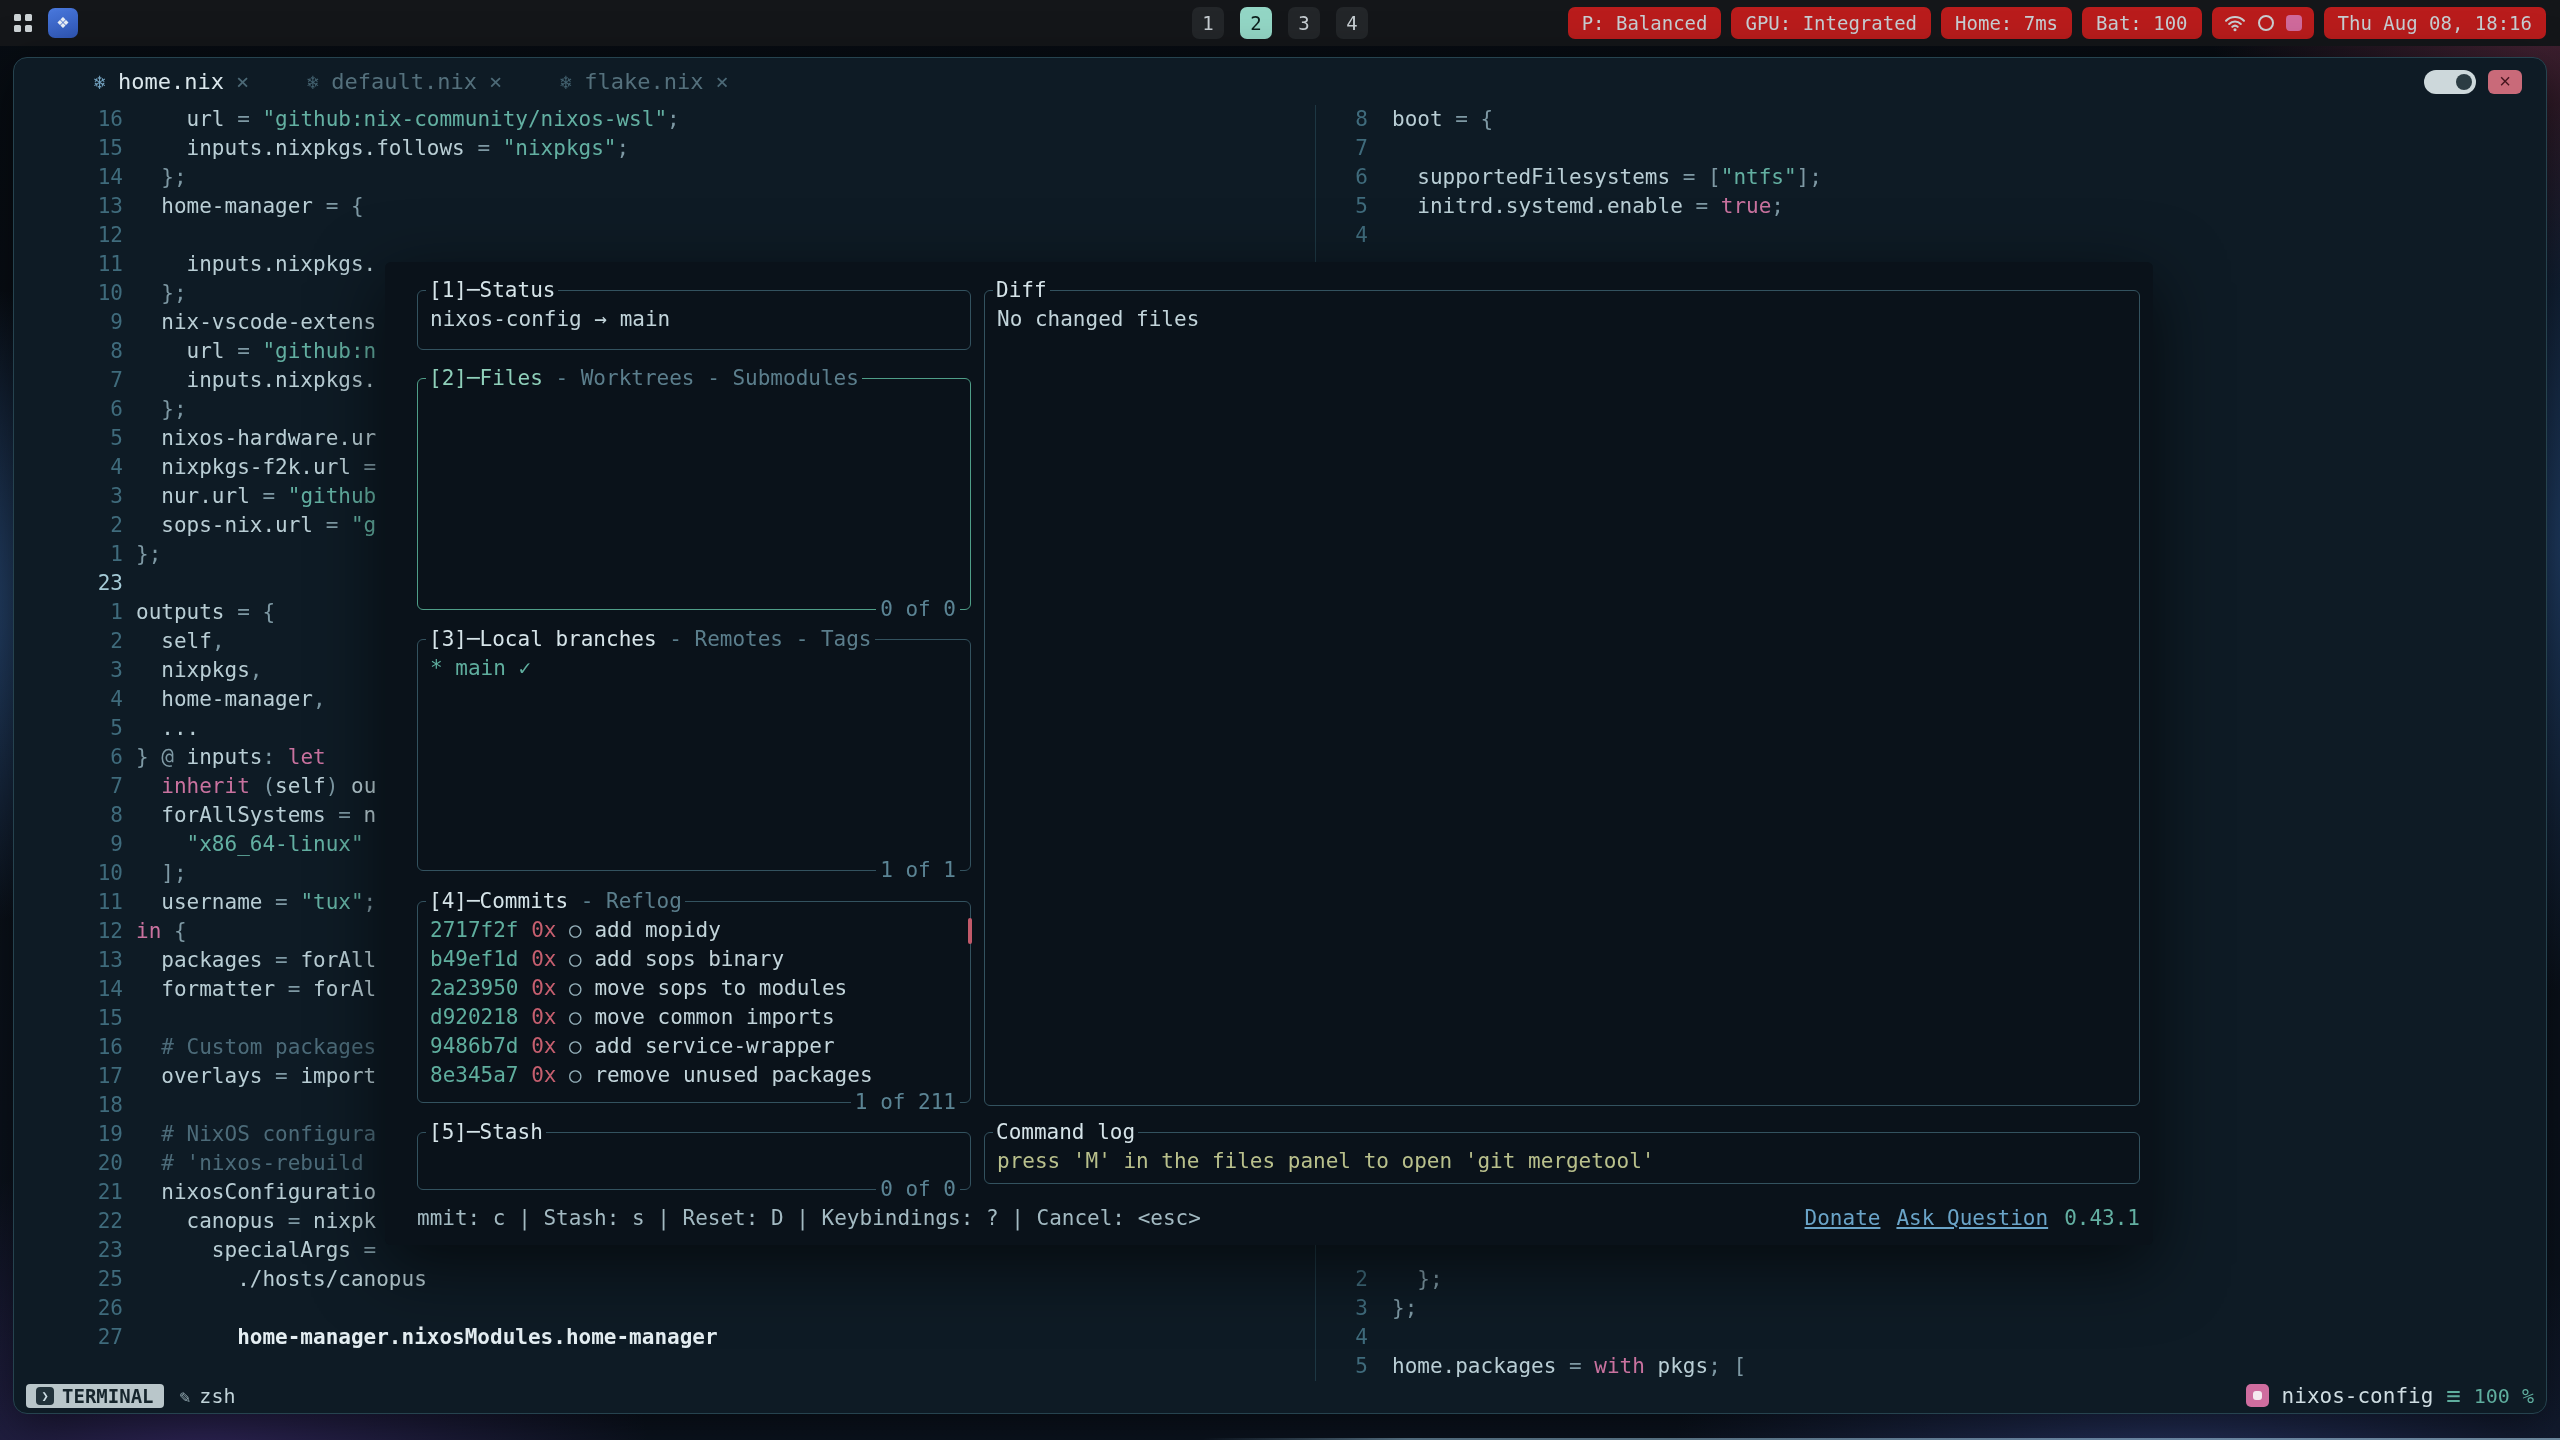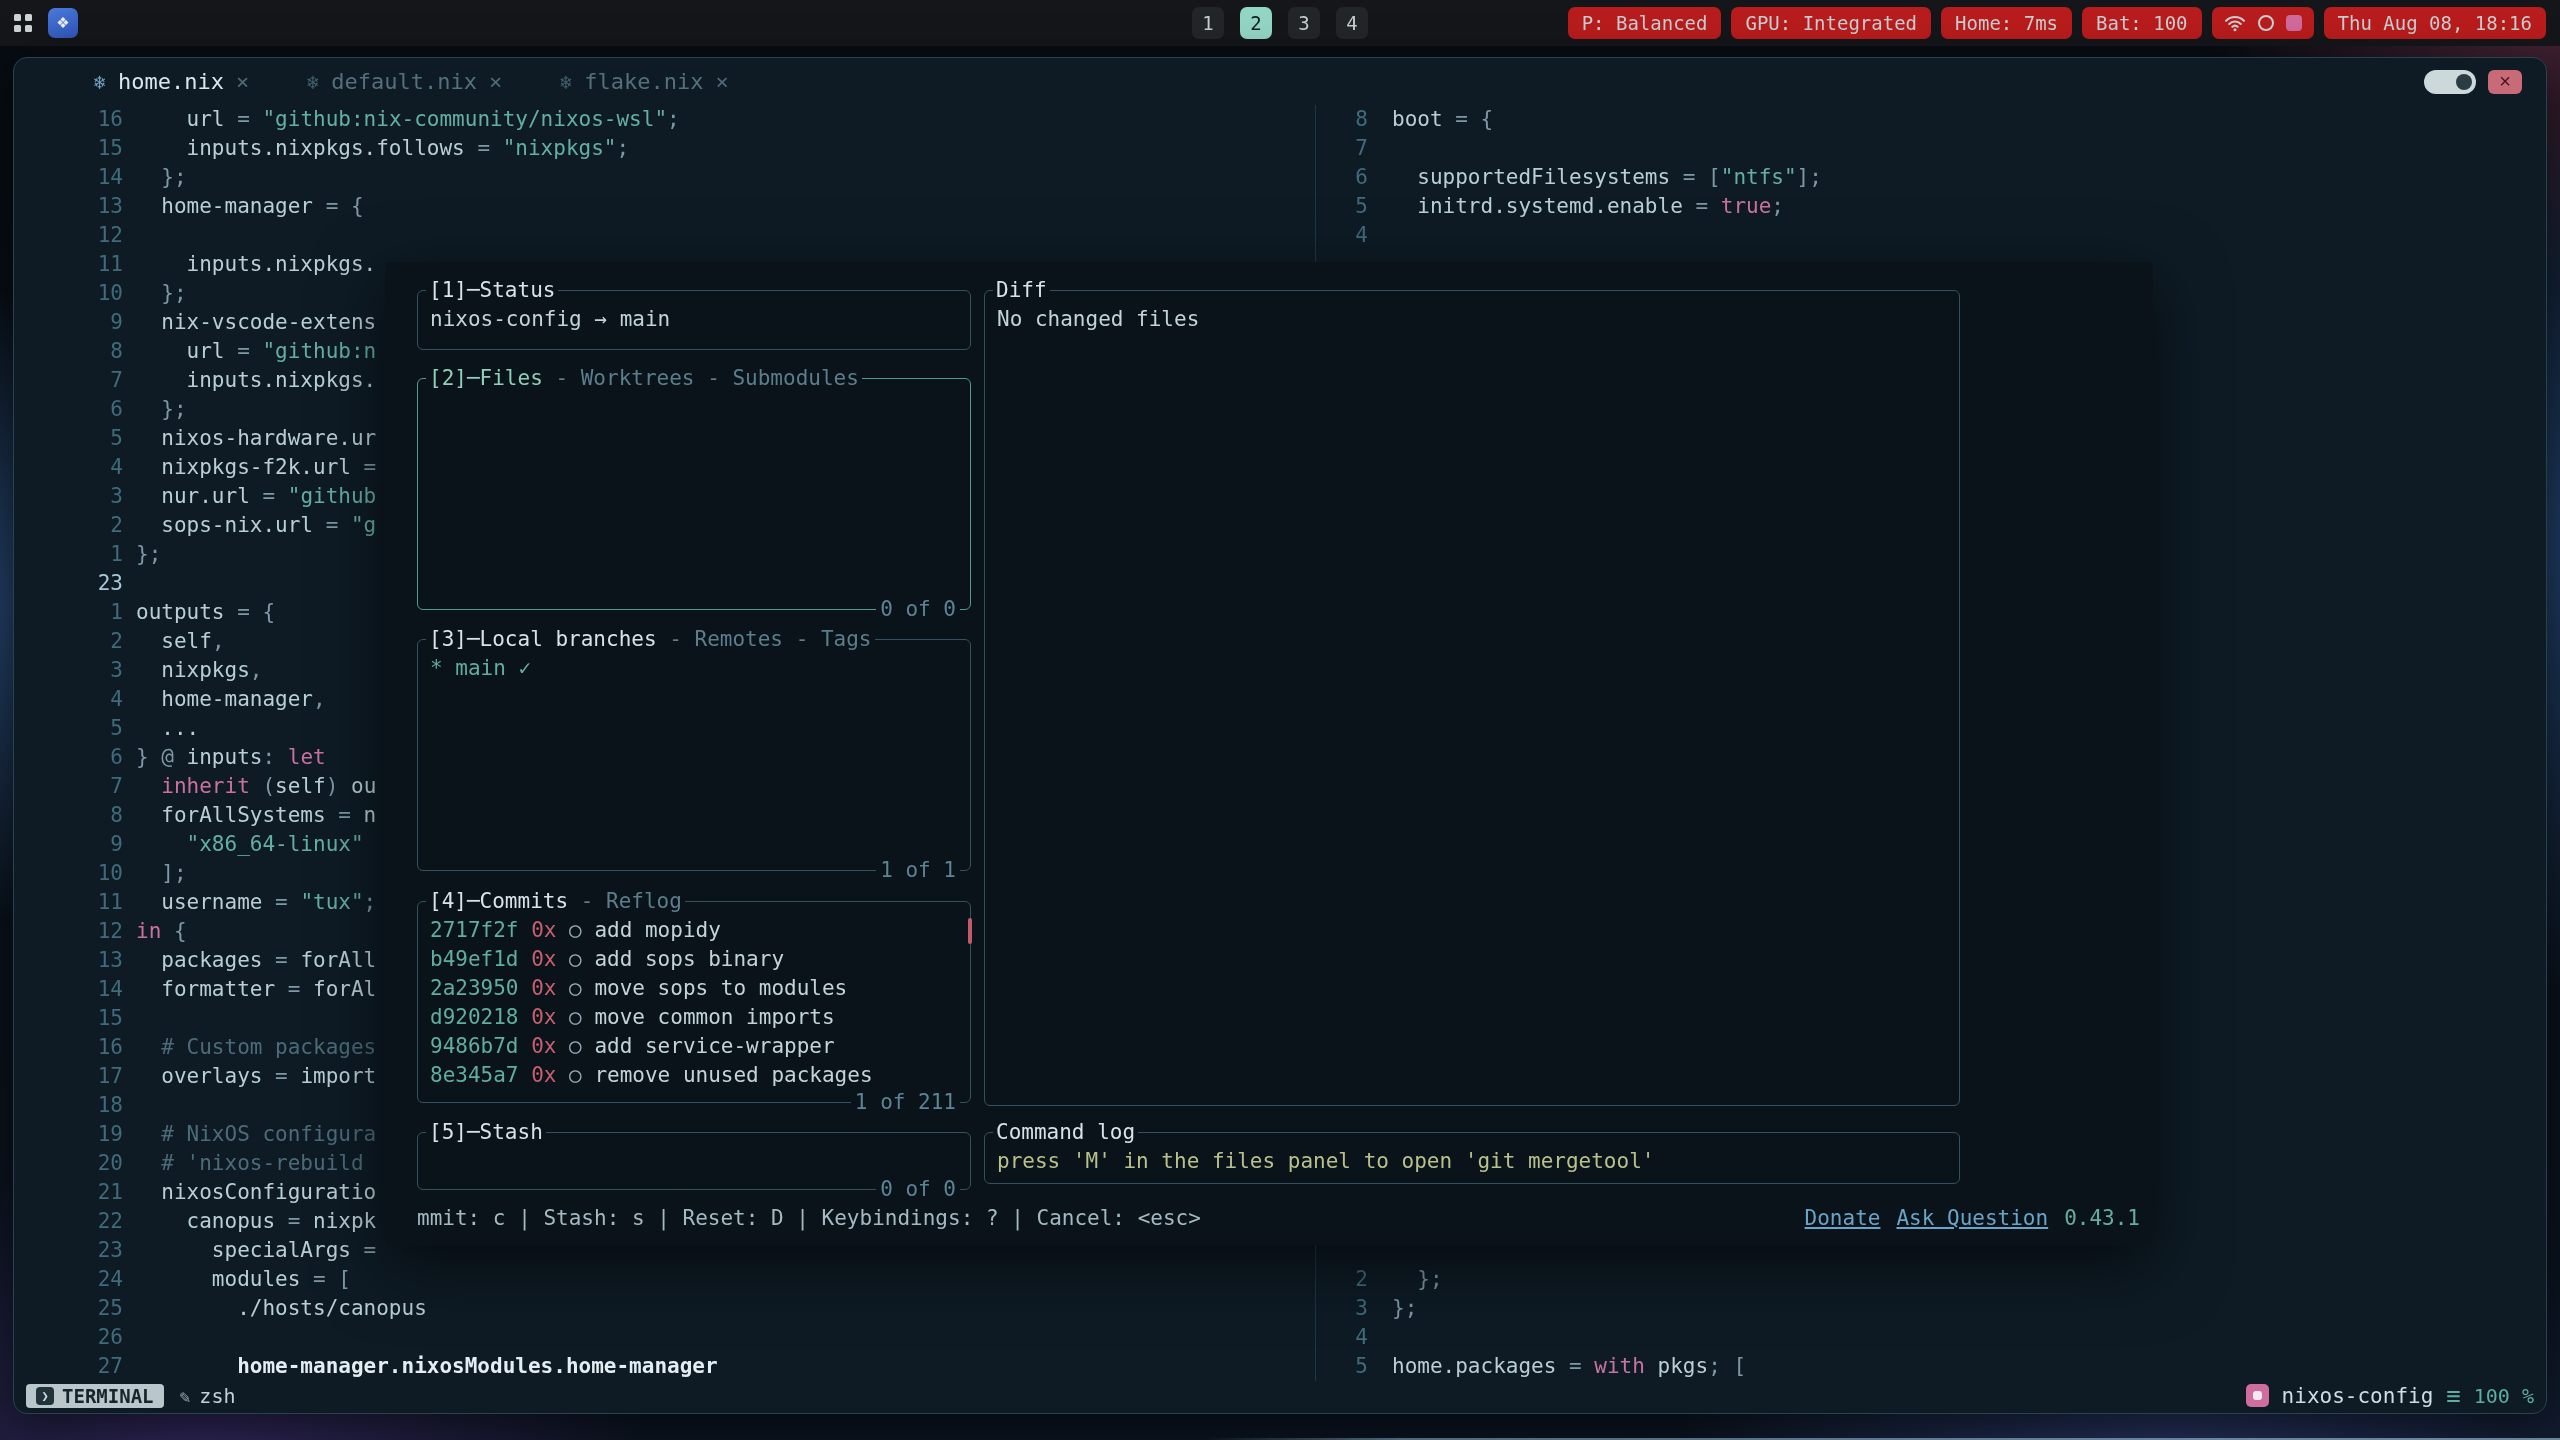--- a/index.html
+++ b/index.html
@@ -69,21 +69,21 @@
   .ctext{padding-left:13px;}
   .pane.right .ctext{padding-left:24px;}
   .tk-p{color:#b9ced5}.tk-o{color:#7e99a4}.tk-s{color:#63b0a2}
   .tk-k{color:#c9729f}.tk-c{color:#4c6b79}.tk-b{color:#e4eef2;font-weight:bold}
 
   
   .lazygit{position:absolute;left:371px;top:204px;width:1768px;height:983px;background:#0a121a;
     border-radius:6px;box-shadow:0 20px 70px rgba(0,0,0,.6);}
   .lg-panel{position:absolute;border:1px solid #33525f;border-radius:6px;box-sizing:border-box;}
   .lg-left{left:32px;width:554px;}
-  .lg-right{left:599px;width:976px;}
+  .lg-right{left:599px;width:1156px;}
   #lg-status{top:28px;height:60px}
   #lg-files{top:116px;height:232px;border-color:#4f9e88;}
   #lg-branches{top:377px;height:232px}
   #lg-commits{top:639px;height:202px}
   #lg-stash{top:870px;height:58px}
   #lg-diff{top:28px;height:816px}
   #lg-cmdlog{top:870px;height:52px}
   .lg-title{position:absolute;top:-15px;left:8px;background:#0a121a;padding:0 3px;
     font-size:21px;line-height:29px;white-space:pre;}
   .tm{color:#d6e4e9}
@@ -224,21 +224,20 @@
           <div class="crow"><span class="gut">14</span><span class="ctext"><span class="tk-o">  </span><span class="tk-p">formatter</span><span class="tk-o"> = </span><span class="tk-p">forAl</span></span></div>
           <div class="crow"><span class="gut">15</span><span class="ctext"></span></div>
           <div class="crow"><span class="gut">16</span><span class="ctext"><span class="tk-c">  # Custom packages</span></span></div>
           <div class="crow"><span class="gut">17</span><span class="ctext"><span class="tk-o">  </span><span class="tk-p">overlays</span><span class="tk-o"> = </span><span class="tk-p">import</span></span></div>
           <div class="crow"><span class="gut">18</span><span class="ctext"></span></div>
           <div class="crow"><span class="gut">19</span><span class="ctext"><span class="tk-c">  # NixOS configura</span></span></div>
           <div class="crow"><span class="gut">20</span><span class="ctext"><span class="tk-c">  # 'nixos-rebuild</span></span></div>
           <div class="crow"><span class="gut">21</span><span class="ctext"><span class="tk-o">  </span><span class="tk-p">nixosConfiguratio</span></span></div>
           <div class="crow"><span class="gut">22</span><span class="ctext"><span class="tk-o">    </span><span class="tk-p">canopus</span><span class="tk-o"> = </span><span class="tk-p">nixpk</span></span></div>
           <div class="crow"><span class="gut">23</span><span class="ctext"><span class="tk-o">      </span><span class="tk-p">specialArgs</span><span class="tk-o"> =</span></span></div>
-          <div class="crow"><span class="gut">24</span><span class="ctext"><span class="tk-o">      </span><span class="tk-p">modules</span><span class="tk-o"> = [</span></span></div>
           <div class="crow"><span class="gut">25</span><span class="ctext"><span class="tk-o">        </span><span class="tk-p">./hosts/canopus</span></span></div>
           <div class="crow"><span class="gut">26</span><span class="ctext"></span></div>
           <div class="crow"><span class="gut">27</span><span class="ctext"><span class="tk-o">        </span><span class="tk-b">home-manager.nixosModules.home-manager</span></span></div>
         </div>
       <div class="divider"></div>
       <div class="pane right">
           <div class="crow"><span class="gut">8</span><span class="ctext"><span class="tk-p">boot</span><span class="tk-o"> = {</span></span></div>
           <div class="crow"><span class="gut">7</span></div>
           <div class="crow"><span class="gut">6</span><span class="ctext"><span class="tk-o">  </span><span class="tk-p">supportedFilesystems</span><span class="tk-o"> = [</span><span class="tk-s">"ntfs"</span><span class="tk-o">];</span></span></div>
           <div class="crow"><span class="gut">5</span><span class="ctext"><span class="tk-o">  </span><span class="tk-p">initrd.systemd.enable</span><span class="tk-o"> = </span><span class="tk-k">true</span><span class="tk-o">;</span></span></div>

